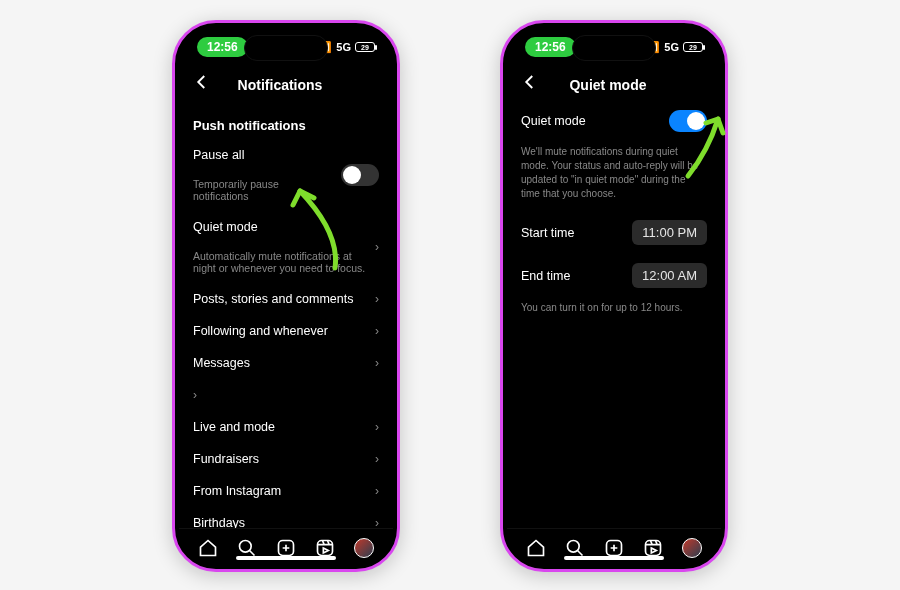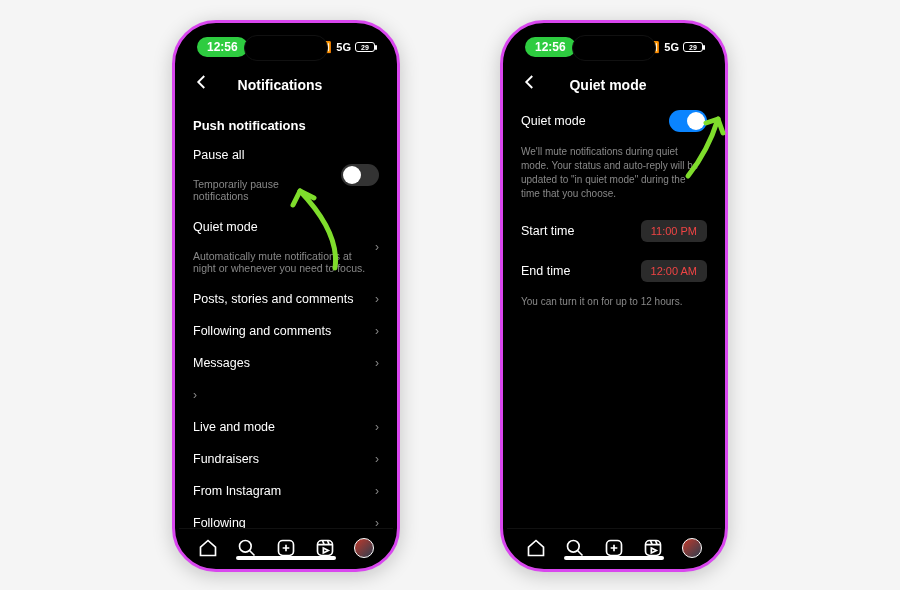--- a/index.html
+++ b/index.html
@@ -138,22 +138,22 @@
   .desc-text {
     font-size: 10px;
     color: #888;
     padding: 4px 0 10px;
     line-height: 1.4;
   }
   .time-chip {
     background: #2b2b2b;
     padding: 5px 10px;
     border-radius: 6px;
-    font-size: 11px;
-    color: #ef4444;
+    font-size: 13px;
+    color: #e5e5e5;
   }
   .bottom-nav {
     display: flex;
     justify-content: space-around;
     align-items: center;
     padding: 8px 10px 6px;
     border-top: 1px solid #111;
   }
   .nav-icon {
     width: 22px;
@@ -241,21 +241,21 @@
           <div class="row-sub">Automatically mute notifications at night or whenever you need to focus.</div>
         </div>
         <span class="chevron">›</span>
       </div>
 
       <div class="row">
         <div class="row-text">Posts, stories and comments</div>
         <span class="chevron">›</span>
       </div>
       <div class="row">
-        <div class="row-text">Following and comments</div>
+        <div class="row-text">Following and whenever</div>
         <span class="chevron">›</span>
       </div>
       <div class="row">
         <div class="row-text">Messages</div>
         <span class="chevron">›</span>
       </div>
       <div class="row">
         <span class="chevron">›</span>
       </div>
       <div class="row">
@@ -264,21 +264,21 @@
       </div>
       <div class="row">
         <div class="row-text">Fundraisers</div>
         <span class="chevron">›</span>
       </div>
       <div class="row">
         <div class="row-text">From Instagram</div>
         <span class="chevron">›</span>
       </div>
       <div class="row">
-        <div class="row-text">Following</div>
+        <div class="row-text">Birthdays</div>
         <span class="chevron">›</span>
       </div>
 
       <div class="section-title">Other notification types</div>
 
     </div>
 
     <div class="bottom-nav">
       <div class="nav-icon">
           <svg viewBox="0 0 24 24" fill="none" stroke="#fff" stroke-width="2">

